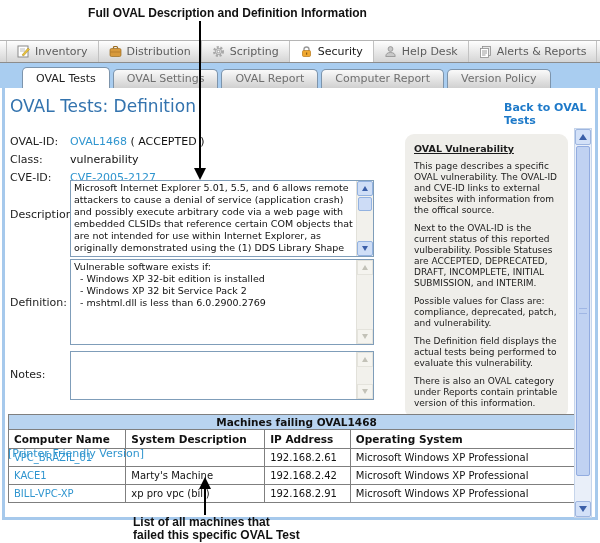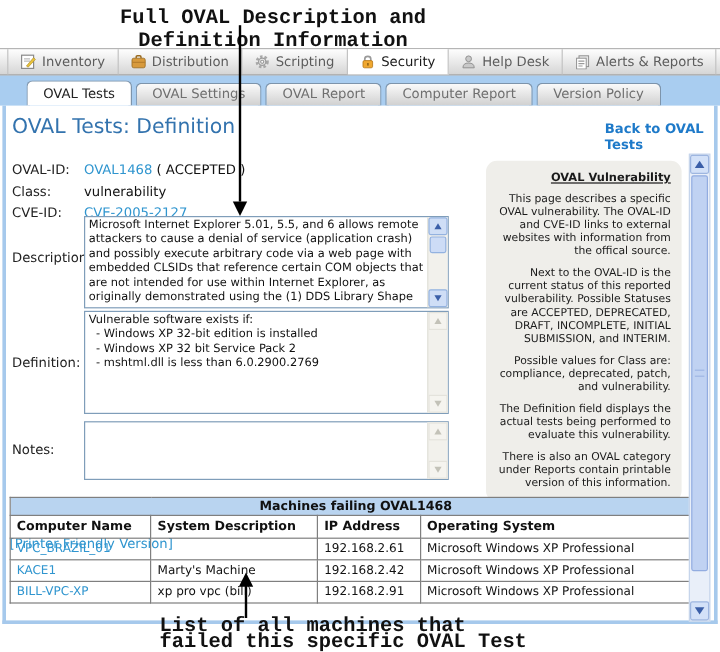--- a/index.html
+++ b/index.html
@@ -1,20 +1,20 @@
 <!DOCTYPE html>
 <html><head>
 <meta charset="utf-8">
 <style>
   * { margin:0; padding:0; box-sizing:border-box; }
   html,body { width:600px; height:543px; background:#fff; font-family:"DejaVu Sans",sans-serif; }
   #screen { position:absolute; top:0; left:0; width:600px; height:543px; overflow:hidden; background:#fff; }
 
   
-  .anno { position:absolute; font-family:Liberation Mono, monospace; font-weight:bold; font-size:17px; color:#111; z-index:30; }
+  .anno { position:absolute; font-family:Liberation Sans, sans-serif; font-weight:bold; font-size:12px; color:#111; z-index:30; }
   #topLabel { top:6px; left:60px; width:335px; text-align:center; }
   #botLabel { top:516px; left:133px; line-height:13px; }
   .arrow-line { position:absolute; width:2px; background:#000; z-index:30; }
   .arrow-head { position:absolute; width:0; height:0; border-left:6px solid transparent; border-right:6px solid transparent; z-index:30; }
   #topArrowLine { left:199px; top:21px; height:147px; }
   #topArrowHead { left:194px; top:168px; border-top:12px solid #000; }
   #botArrowLine { left:204px; top:488px; height:27px; }
   #botArrowHead { left:199px; top:477px; border-bottom:12px solid #000; }
 
   
@@ -56,21 +56,21 @@
   .sb-btn.down { margin-top:auto; }
   .ta-sb.active .sb-btn { background:#cfdef6; border:1px solid #93b2e0; border-radius:2px; }
   .ta-sb.inactive .sb-btn { background:#f5f4ef; border:1px solid #e4e3dc; }
   .sb-thumb { height:14px; margin:1px; background:#cddcf6; border:1px solid #93b2e0; border-radius:2px; flex:none; }
   .tri-up, .tri-down { width:0; height:0; border-left:3.5px solid transparent; border-right:3.5px solid transparent; }
   .active .tri-up { border-bottom:5px solid #3b5fa8; } .active .tri-down { border-top:5px solid #3b5fa8; }
   .inactive .tri-up { border-bottom:5px solid #c3c2b8; } .inactive .tri-down { border-top:5px solid #c3c2b8; }
 
   
   #helpbox { position:absolute; left:405px; top:134px; width:163px; background:#efeeea;
-             border-radius:9px; padding:9px; font-size:9px; line-height:11px; color:#1a1a1a;text-align:right; }
+             border-radius:9px; padding:9px; font-size:9px; line-height:11px; color:#1a1a1a; }
   #helpbox .hb-title { font-weight:bold; text-decoration:underline; font-size:9.5px; margin-bottom:7px; }
   #helpbox p { margin:0 0 7px; }
   #helpbox p:last-child { margin-bottom:0; }
 
   
   #printerLink { position:absolute; left:8px; top:401px; font-size:11px; color:#2f95cf; cursor:pointer;margin-top:46px; }
   #machTable { position:absolute; left:8px; top:414px; width:577px; border-collapse:collapse; font-size:10px; color:#111; }
   #machTable th, #machTable td { border:1px solid #7f7f7f; padding:2px 5px; text-align:left; overflow:hidden; white-space:nowrap; }
   #machTable .tcap { background:#b9d4f0; text-align:center; font-weight:bold; font-size:10.5px; padding:1px; }
   #machTable thead th { font-weight:bold; font-size:10.5px; padding:3px 5px; background:#fff; }

